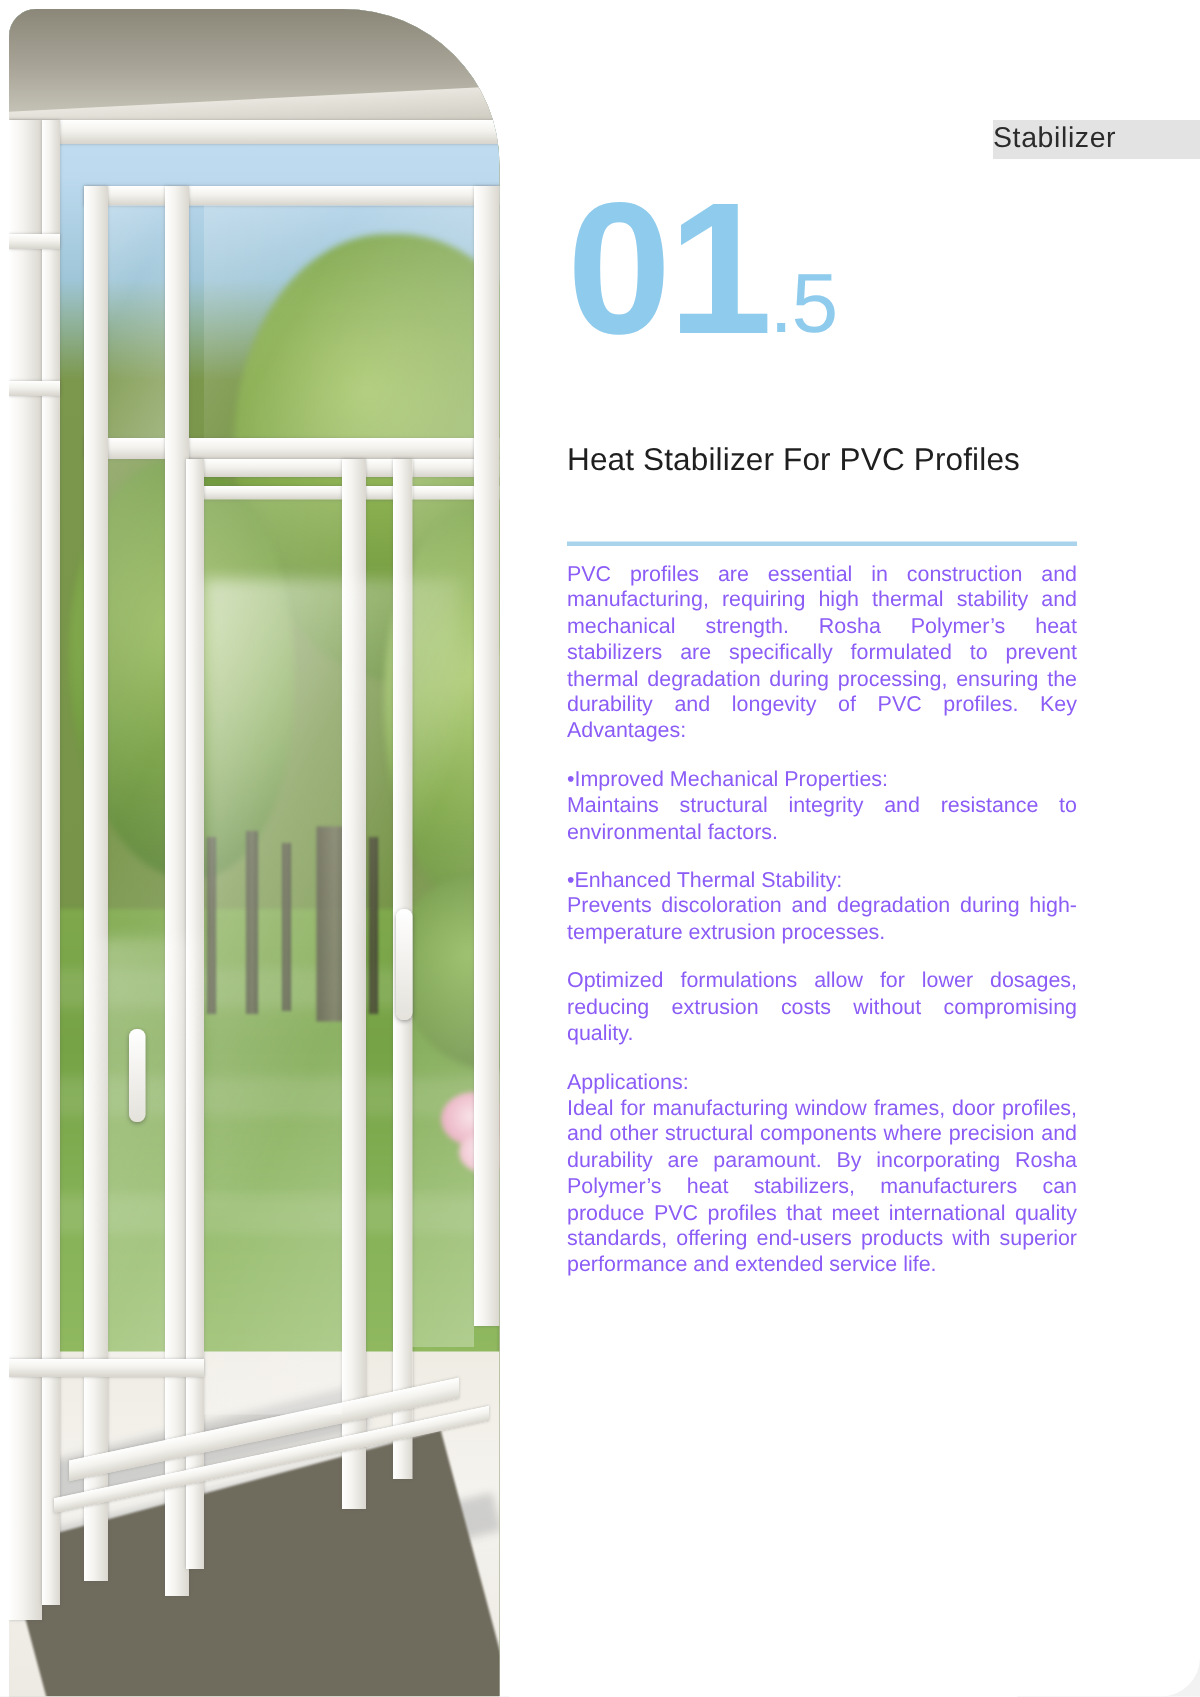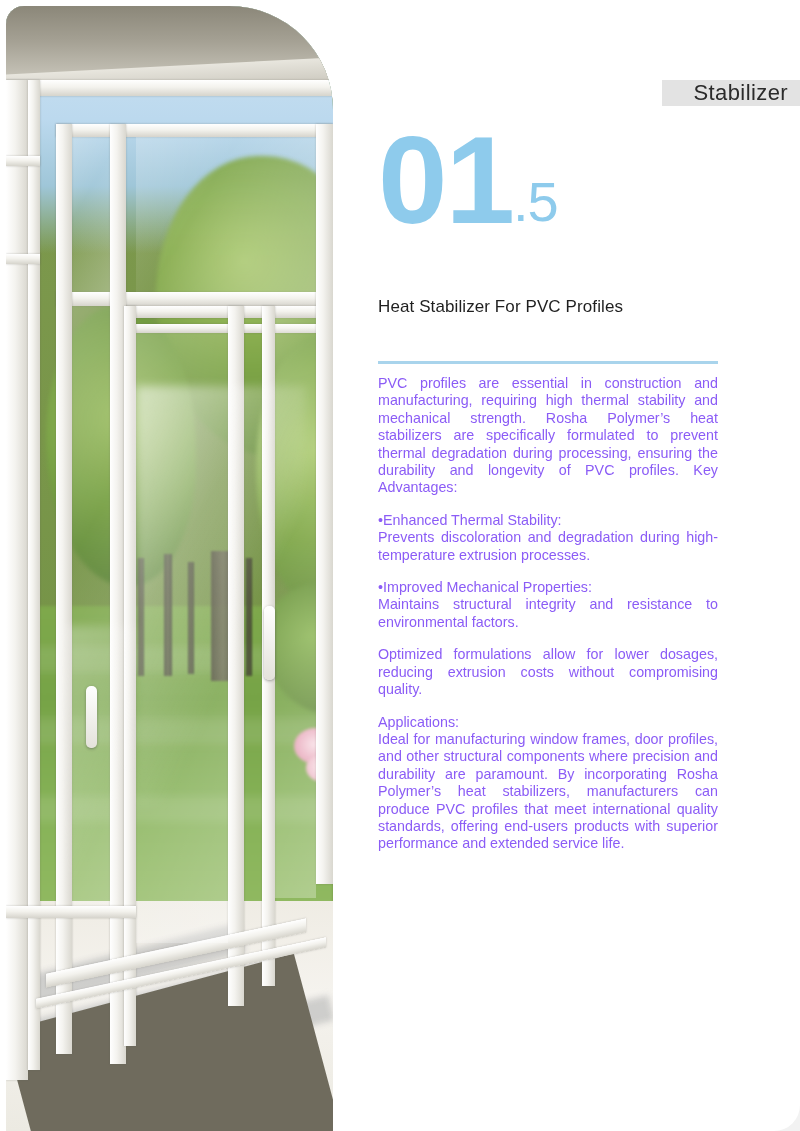--- a/index.html
+++ b/index.html
@@ -135,22 +135,21 @@
   .stabilizer-band {
     position:absolute;
     left:662px; top:80px;
     width:138px; height:26px;
     background:#e3e3e3;
   }
   .stabilizer-label {
     position:absolute;
     left:662px; top:79px;
     width:126px;
-    text-align:right;
-    font-size:22px;
+    font-size:19px;
     letter-spacing:.4px;
     color:#2b2b2b;
     line-height:28px;
   }
 
   .number-row {
     position:absolute;
     left:378px; top:126px;
     display:flex;
     align-items:flex-end;
@@ -167,21 +166,21 @@
     line-height:1;
     font-weight:400;
     padding-bottom:4px;
     letter-spacing:-1px;
   }
 
   .title {
     position:absolute;
     left:378px; top:292px;
     width:342px;
-    font-size:17px;
+    font-size:21px;
     line-height:30px;
     color:#1f1f1f;
     font-weight:400;
     letter-spacing:.1px;
   }
 
   .divider {
     position:absolute;
     left:378px; top:361px;
     width:340px; height:2.5px;
@@ -286,27 +285,27 @@
   </div>
 
   <h1 class="title">Heat Stabilizer For PVC Profiles</h1>
 
   <div class="divider"></div>
 
   <div class="body">
     <p>PVC profiles are essential in construction and manufacturing, requiring high thermal stability and mechanical strength. Rosha Polymer’s heat stabilizers are specifically formulated to prevent thermal degradation during processing, ensuring the durability and longevity of PVC profiles.  Key Advantages:</p>
 
     <p class="gap">
+      <span class="lead-in">•Improved Mechanical Properties:</span>
+      <span>Maintains structural integrity and resistance to environmental factors.</span>
+    </p>
+
+    <p class="gap">
       <span class="lead-in">•Enhanced Thermal Stability:</span>
       <span>Prevents discoloration and degradation during high-temperature extrusion processes.</span>
-    </p>
-
-    <p class="gap">
-      <span class="lead-in">•Improved Mechanical Properties:</span>
-      <span>Maintains structural integrity and resistance to environmental factors.</span>
     </p>
 
     <p class="gap">
       <span>Optimized formulations allow for lower dosages, reducing extrusion costs without compromising quality.</span>
     </p>
 
     <p class="gap">
       <span class="lead-in">Applications:</span>
       <span>Ideal for manufacturing window frames, door profiles, and other structural components where precision and durability are paramount. By incorporating Rosha Polymer’s heat stabilizers, manufacturers can produce PVC profiles that meet international quality standards, offering end-users products with superior performance and extended service life.</span>
     </p>

